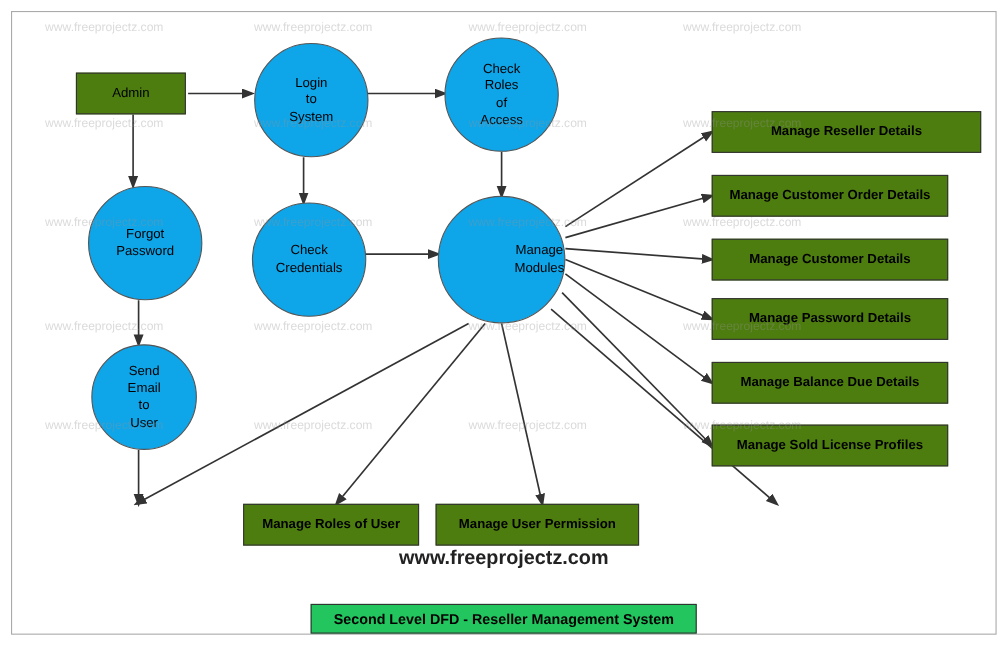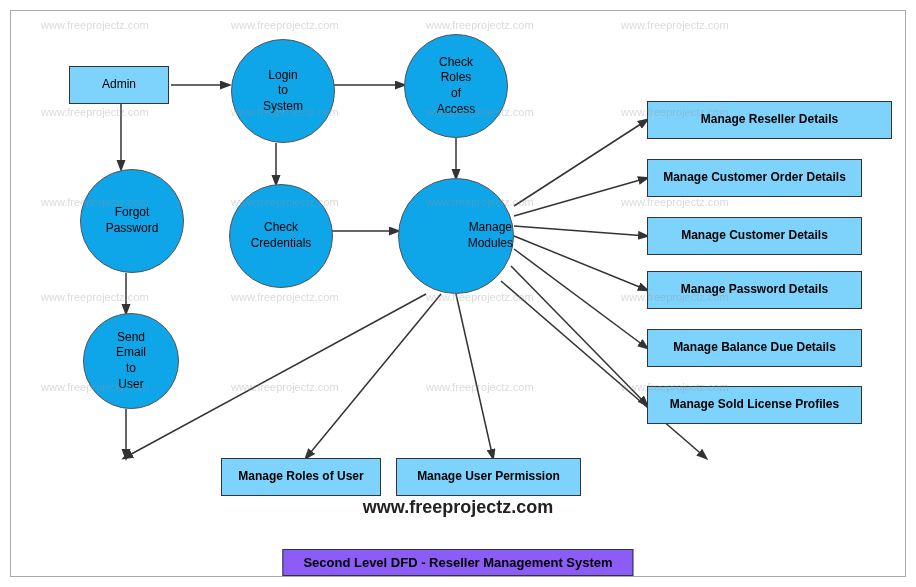--- a/index.html
+++ b/index.html
@@ -30,21 +30,21 @@
     }
     .canvas {
       position: relative;
       width: 100%;
       height: 100%;
     }
     
     .node-rect {
       position: absolute;
       border: 1.5px solid #333;
-      background: #7dd3fc;
+      background: #4d7c0f;
       display: flex;
       align-items: center;
       justify-content: center;
       text-align: center;
       font-size: 12px;
       font-weight: 500;
       line-height: 1.3;
     }
     .node-circle {
       position: absolute;
@@ -77,21 +77,21 @@
     }
     .subtitle-box {
       position: absolute;
       bottom: 0px;
       left: 50%;
       transform: translateX(-50%);
       border: 1.5px solid #333;
       padding: 5px 20px;
       font-weight: bold;
       font-size: 13px;
-      background: #8b5cf6;
+      background: #22c55e;
       white-space: nowrap;
     }
   </style>
 </head>
 <body>
 
 <div class="diagram-container">
   <div class="canvas">
 
     <svg class="arrows">

